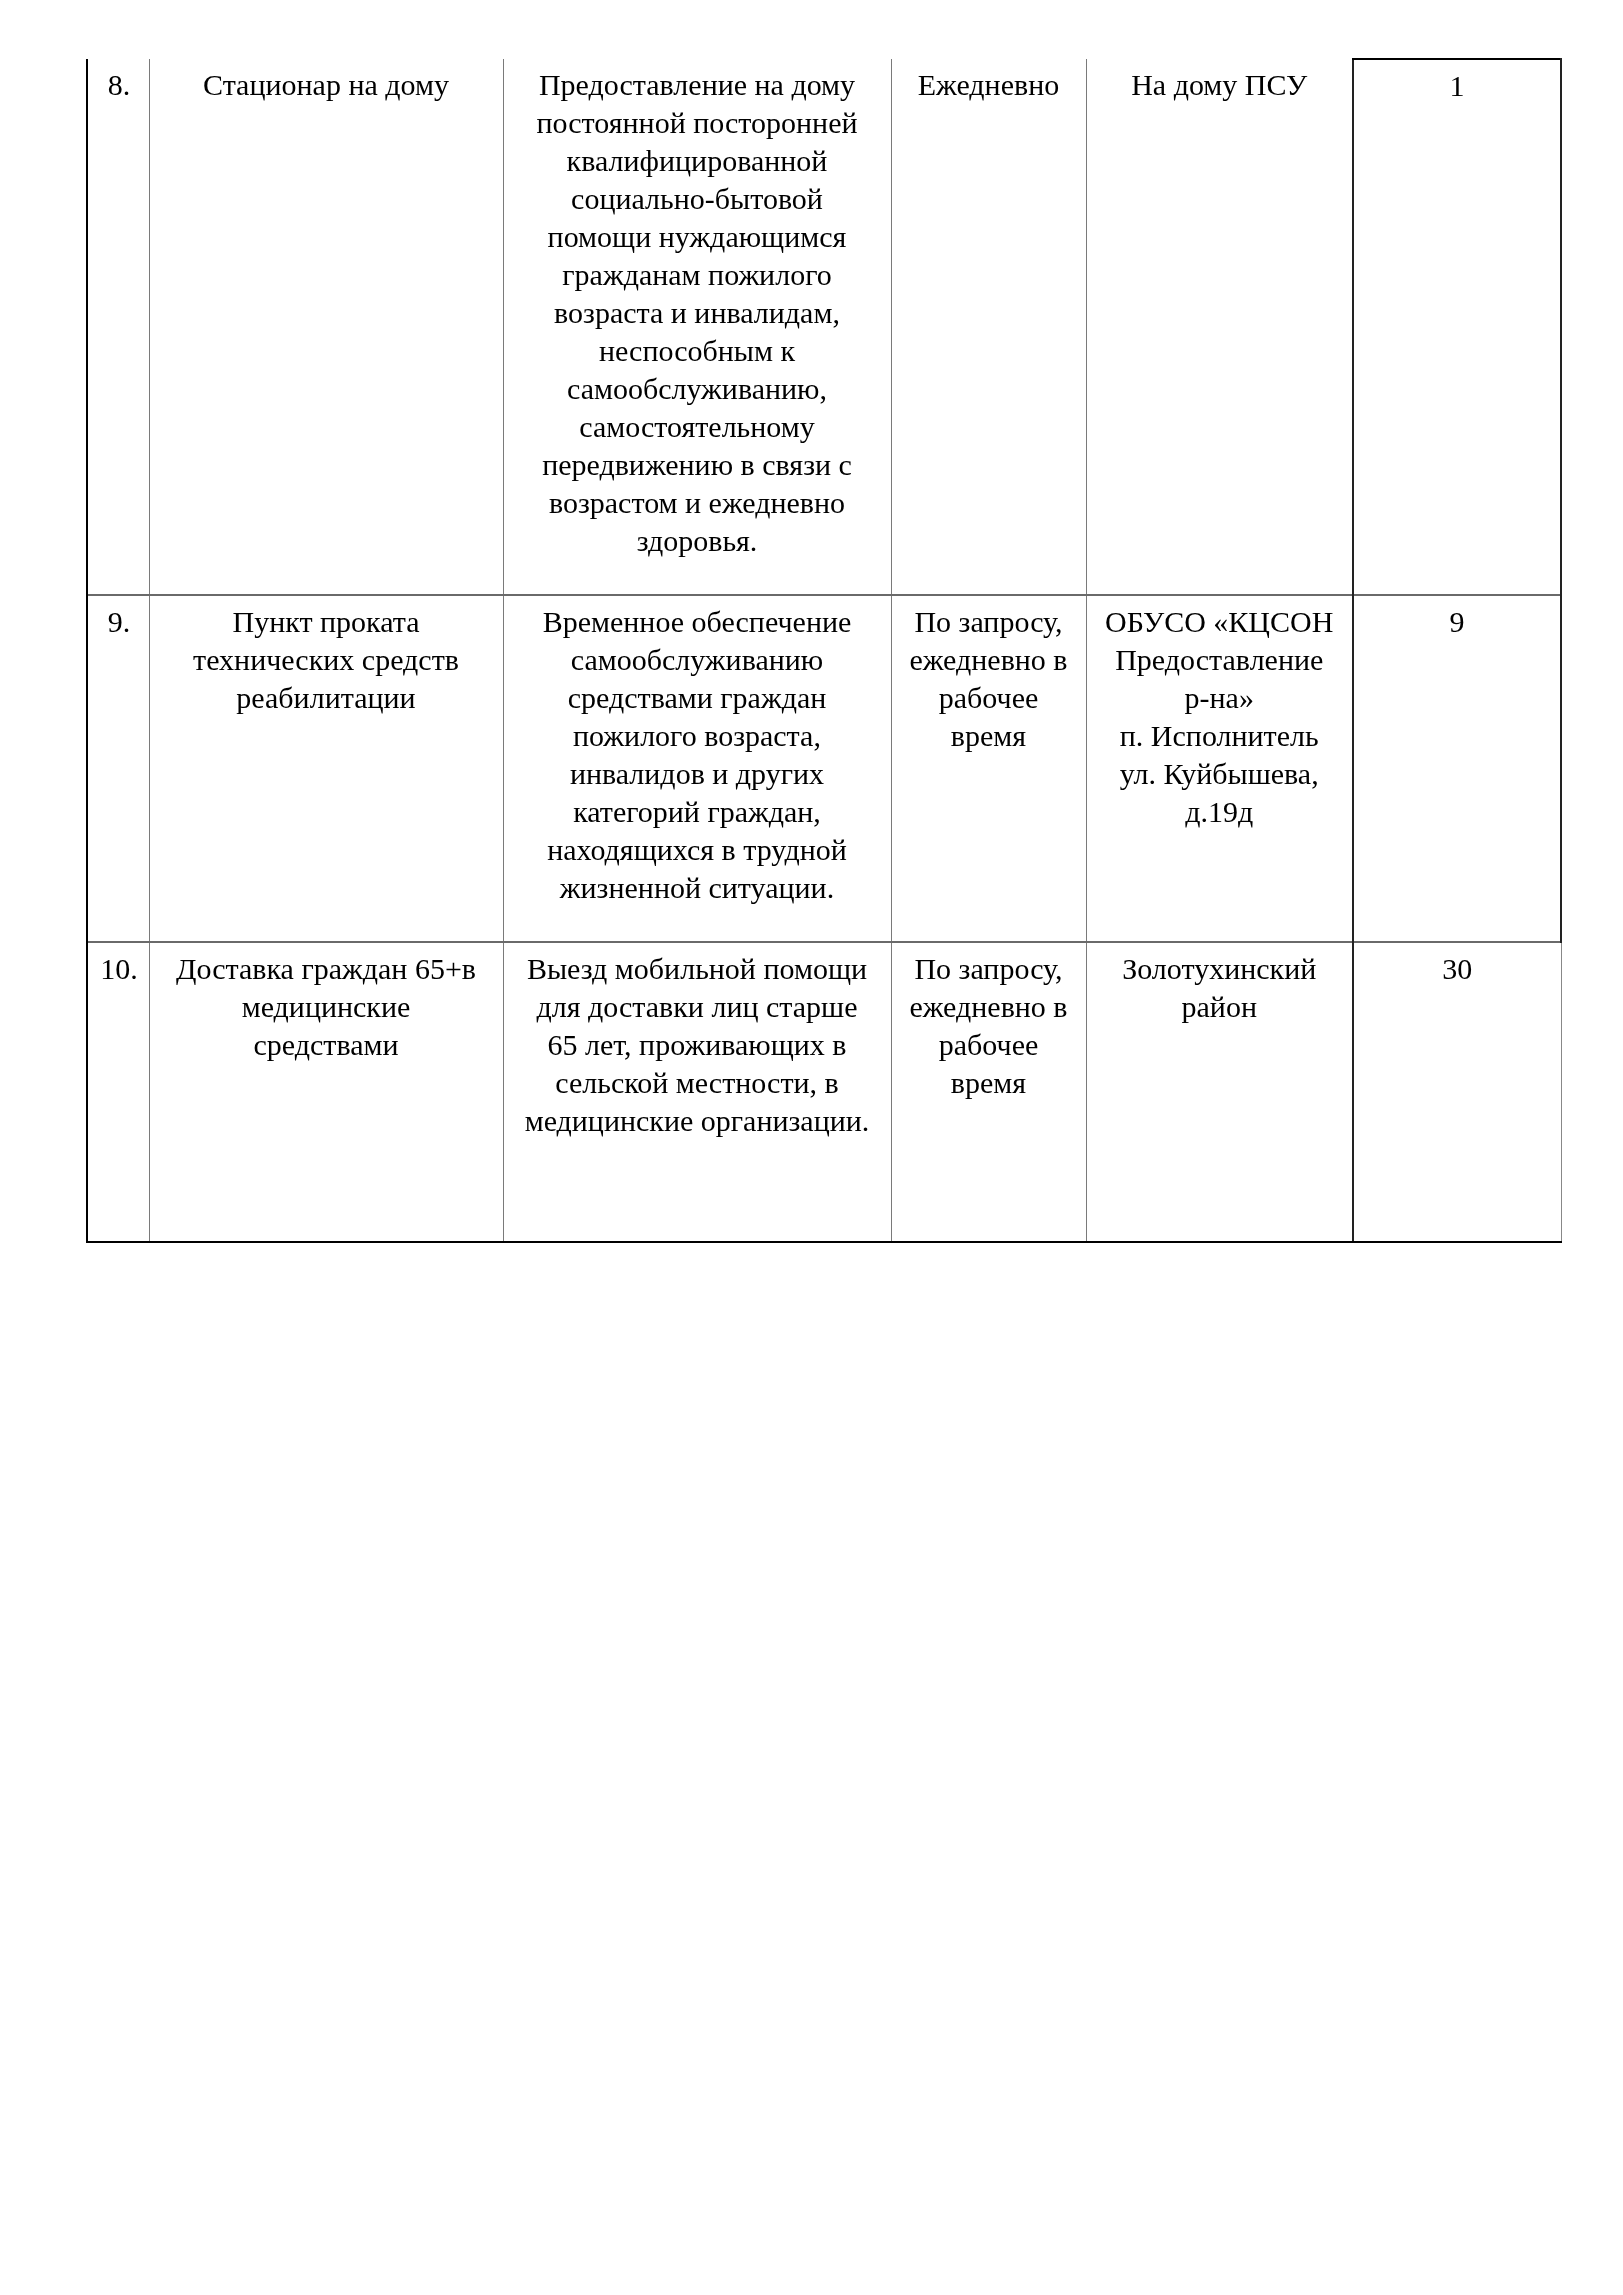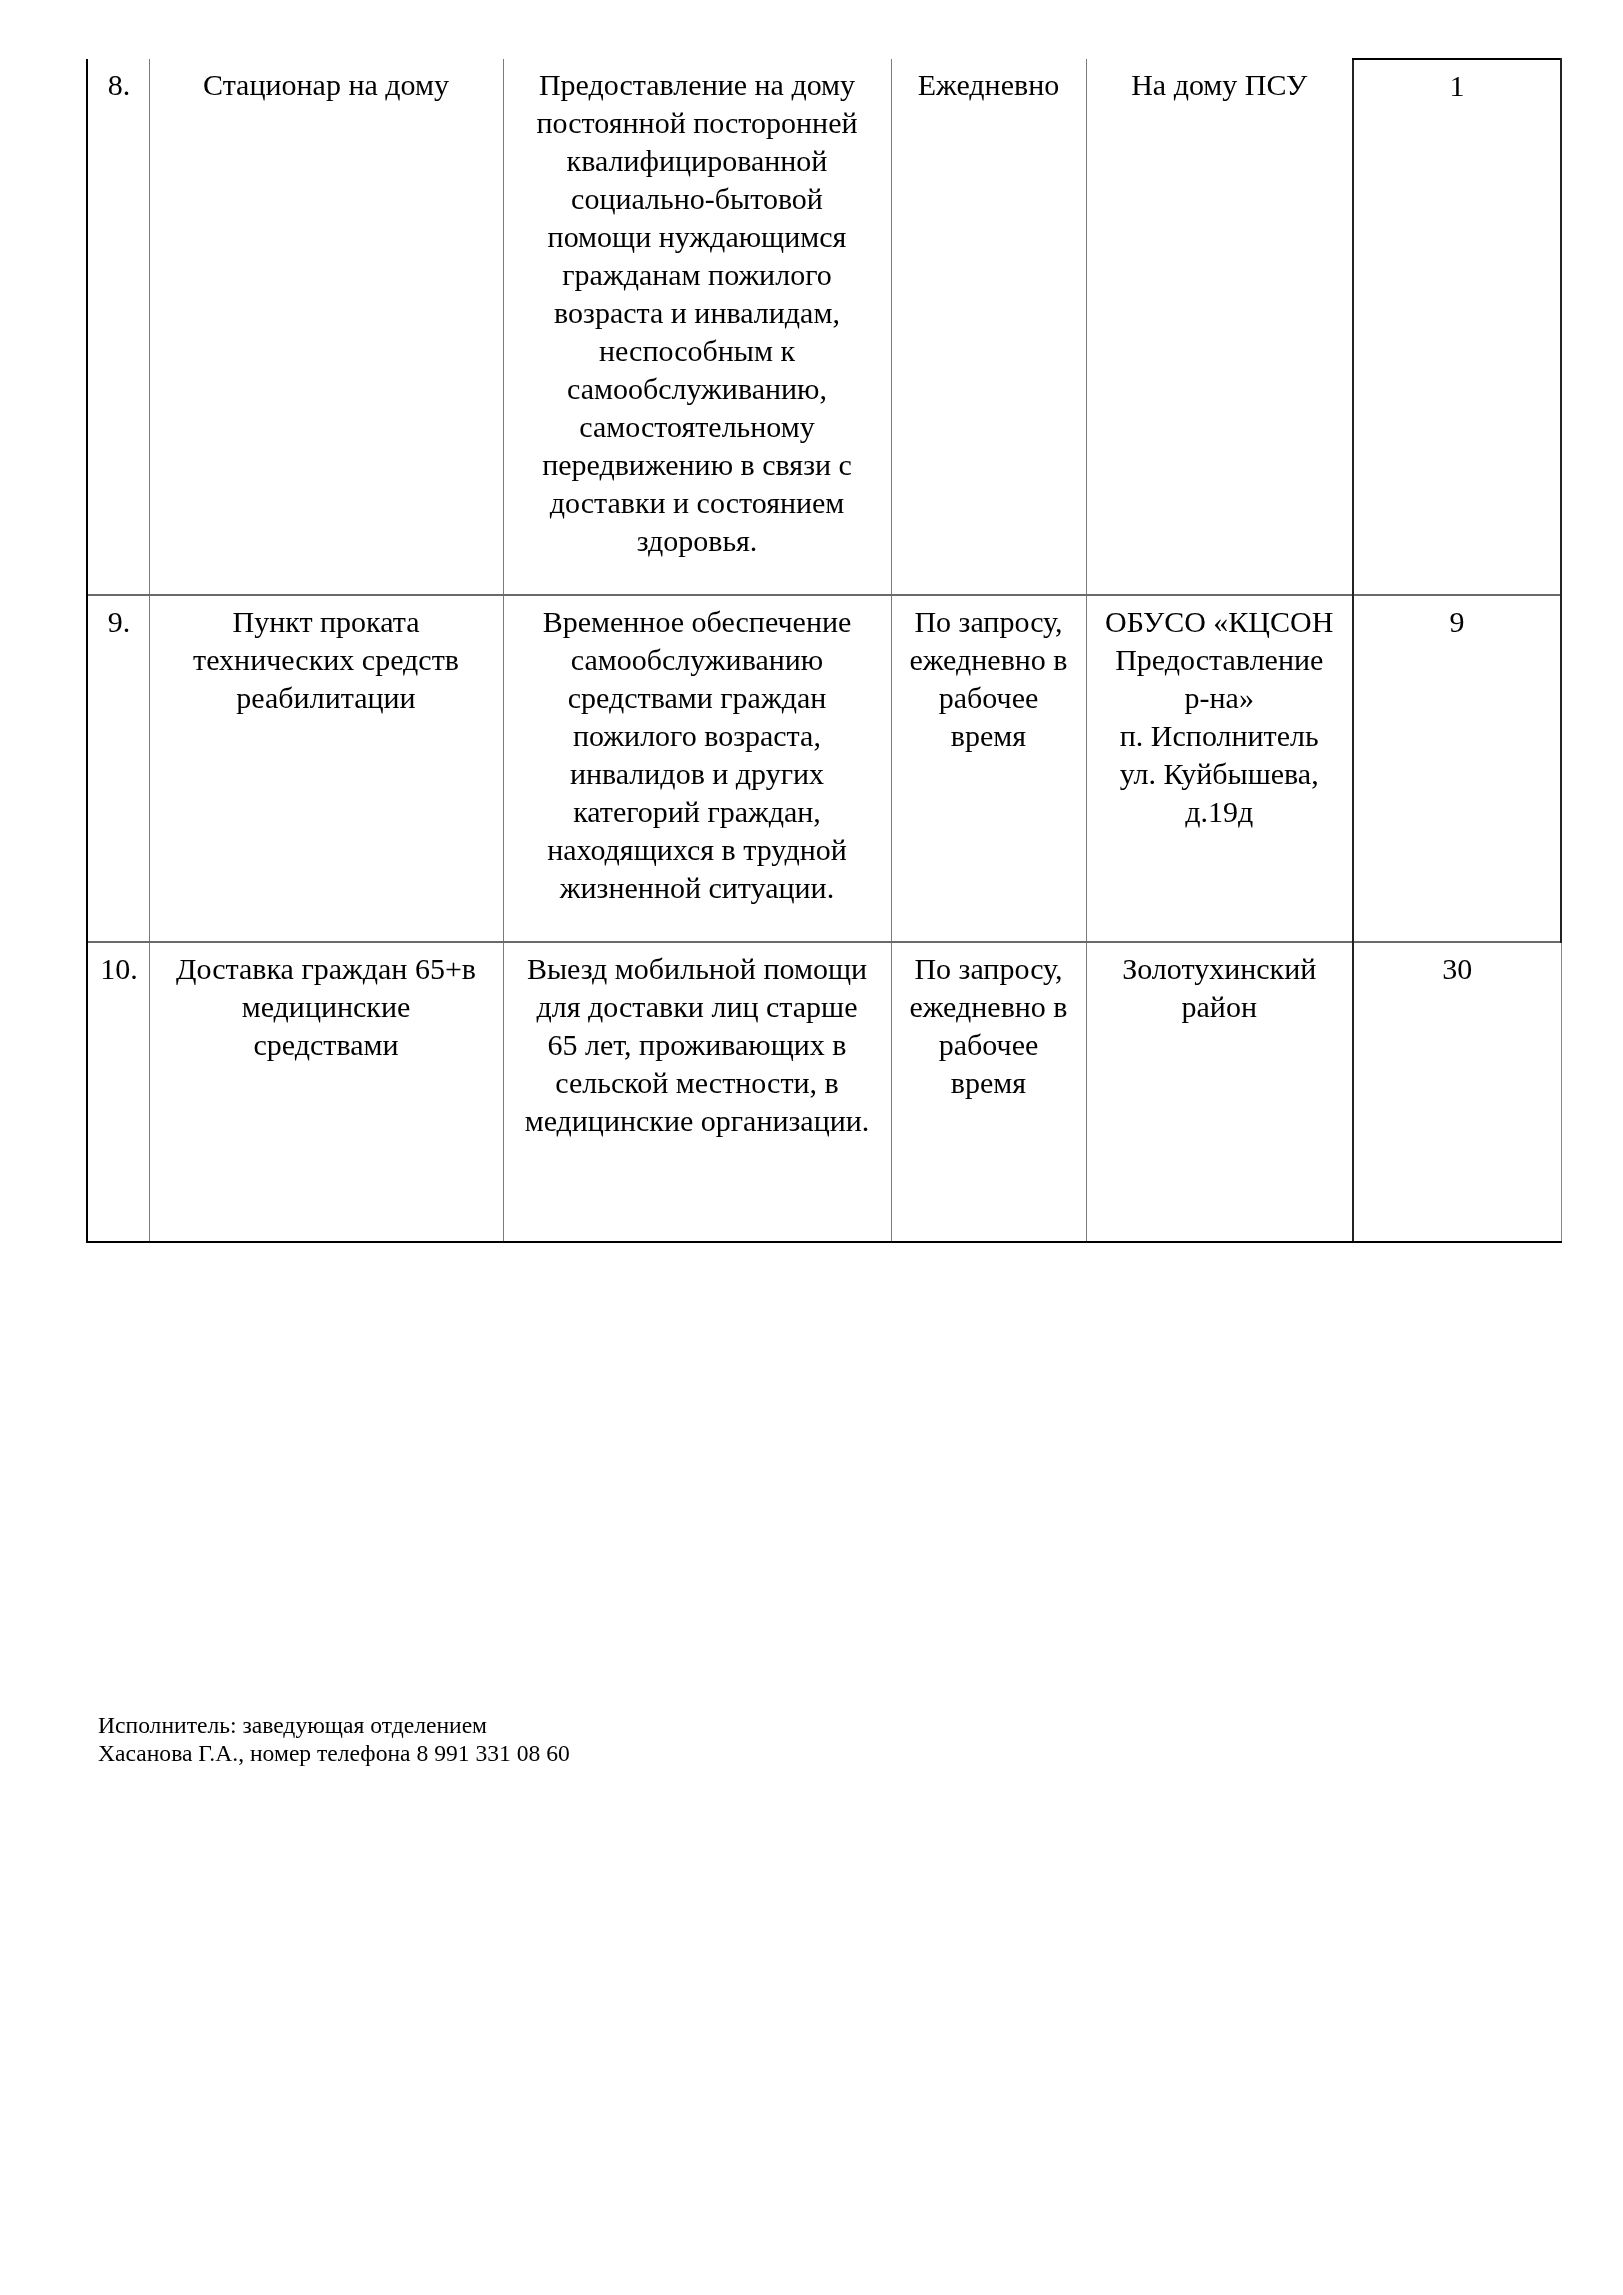--- a/index.html
+++ b/index.html
@@ -70,21 +70,21 @@
             <span class="cell-line">постоянной посторонней</span>
             <span class="cell-line">квалифицированной</span>
             <span class="cell-line">социально-бытовой</span>
             <span class="cell-line">помощи нуждающимся</span>
             <span class="cell-line">гражданам пожилого</span>
             <span class="cell-line">возраста и инвалидам,</span>
             <span class="cell-line">неспособным к</span>
             <span class="cell-line">самообслуживанию,</span>
             <span class="cell-line">самостоятельному</span>
             <span class="cell-line">передвижению в связи с</span>
-            <span class="cell-line">доставки и состоянием</span>
+            <span class="cell-line">возрастом и ежедневно</span>
             <span class="cell-line">здоровья.</span>
           </td>
         <td class="c-sched">
             <span class="cell-line">Ежедневно</span>
           </td>
         <td class="c-loc">
             <span class="cell-line">На дому ПСУ</span>
           </td>
         <td class="c-qty"><span>1</span></td>
       </tr>
@@ -143,18 +143,14 @@
           </td>
         <td class="c-loc">
             <span class="cell-line">Золотухинский</span>
             <span class="cell-line">район</span>
           </td>
         <td class="c-qty"><span>30</span></td>
       </tr>
     </tbody>
   </table>
 
-  <div class="footer">
-    <span class="line">Исполнитель: заведующая отделением</span>
-    <span class="line">Хасанова Г.А., номер телефона 8 991 331 08 60</span>
-  </div>
 </div>
 
 
 </body></html>

